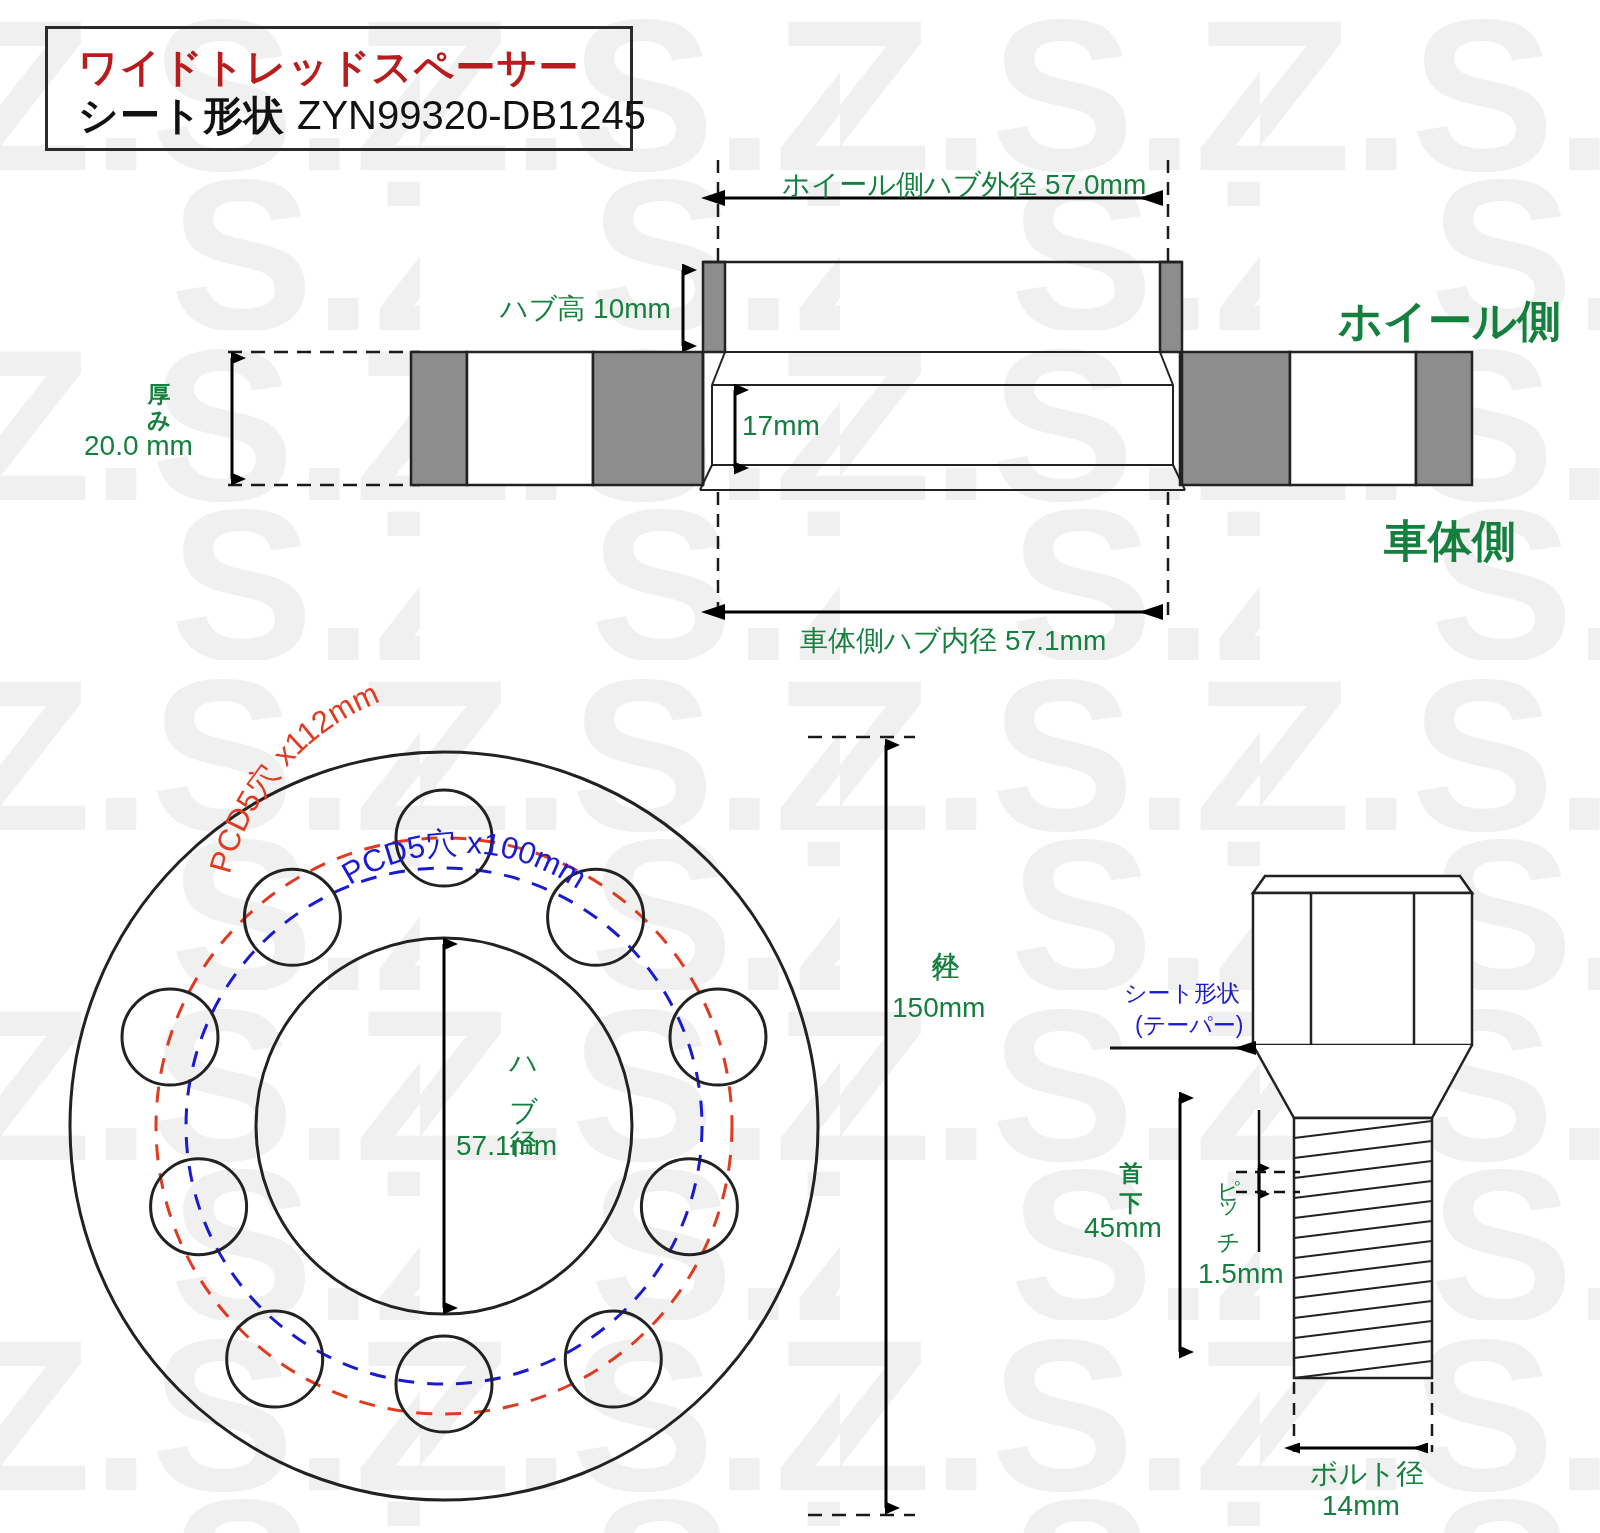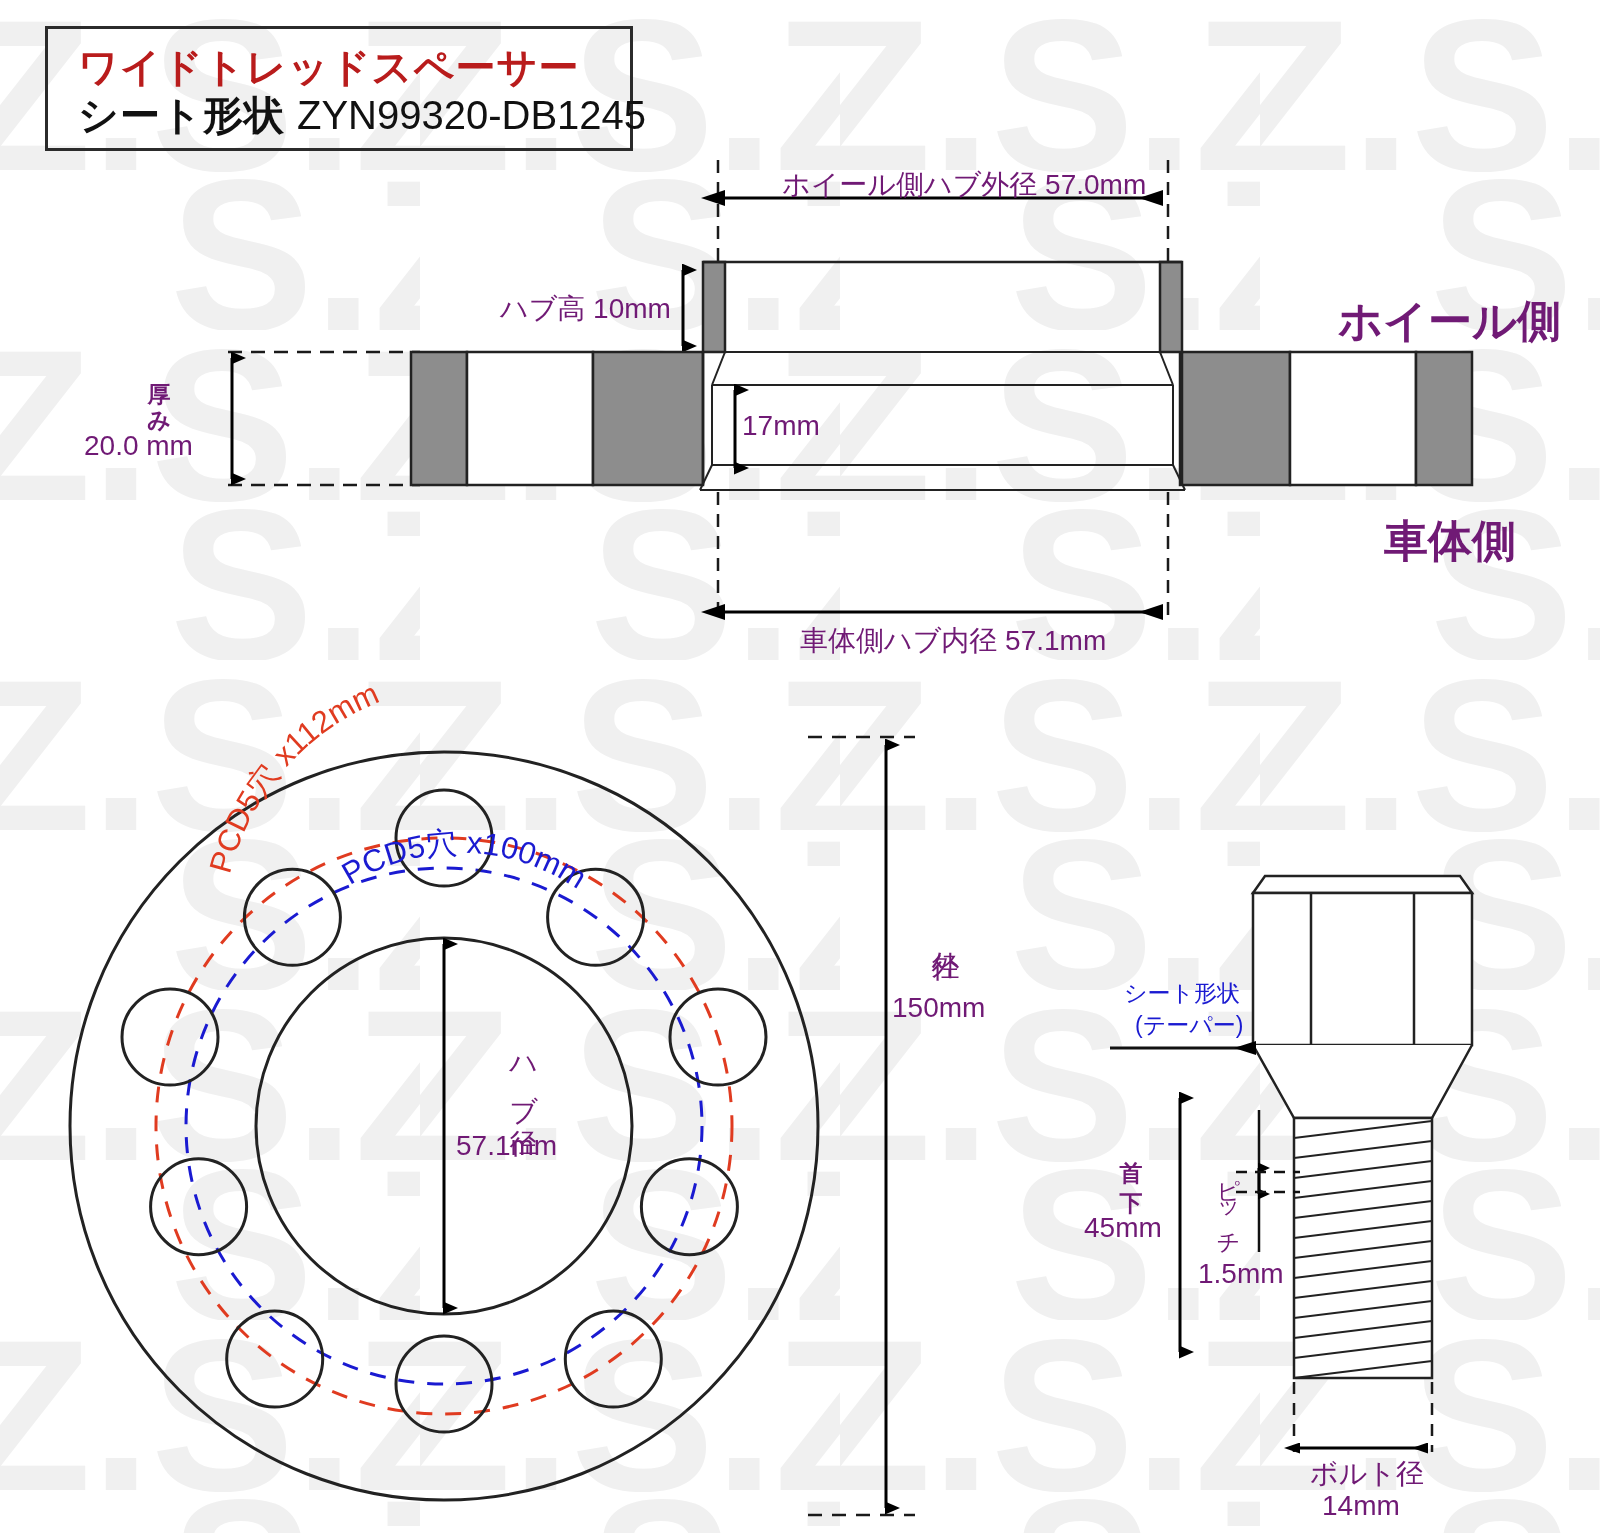--- a/index.html
+++ b/index.html
@@ -20,21 +20,21 @@
     position:absolute;left:78px;top:40px;
     font-size:40px;font-weight:bold;color:#b91c1c;letter-spacing:1px;
     white-space:nowrap;
   }
   .title-l2{
     position:absolute;left:78px;top:88px;
     font-size:40px;font-weight:bold;color:#111;letter-spacing:1px;
     white-space:nowrap;
   }
   .title-l2 .code{font-weight:normal;letter-spacing:0px;}
-  .lbl{position:absolute;color:#701a75;white-space:nowrap;}
+  .lbl{position:absolute;color:#15803d;white-space:nowrap;}
   .lbl.blue{color:#1a1ad1;}
   .vert{
     writing-mode:vertical-rl;text-orientation:upright;
     letter-spacing:2px;
   }
   .big{font-size:44px;}
   .med{font-size:28px;}
   .sm{font-size:23px;text-align:center;}
   .bold{font-weight:bold;}
 </style>

